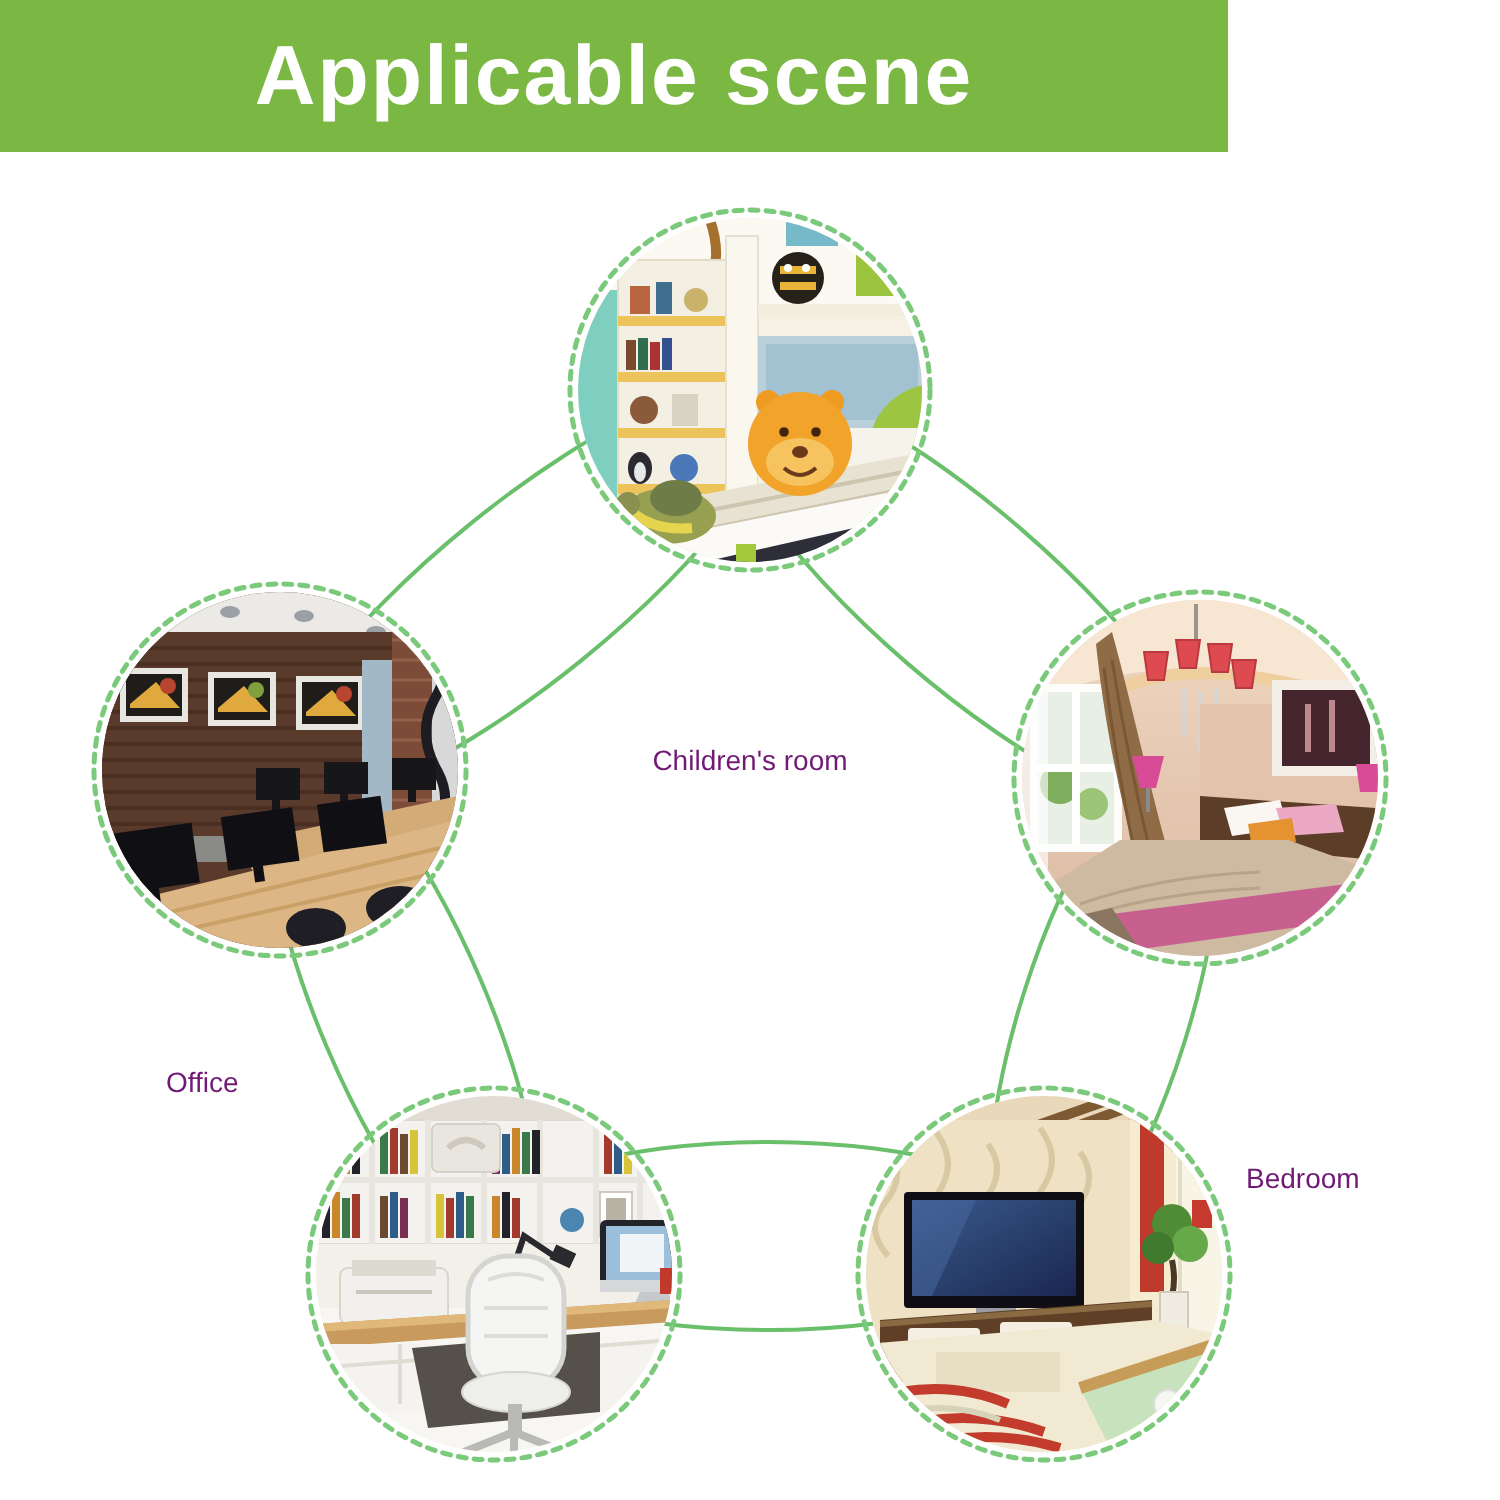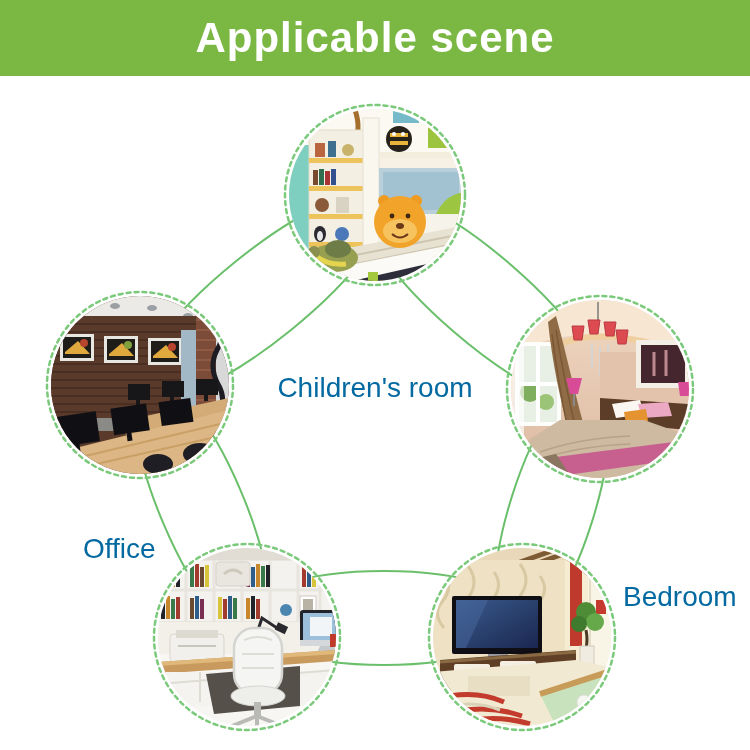--- a/index.html
+++ b/index.html
@@ -1,23 +1,23 @@
 <!DOCTYPE html>
 <html><head>
 <meta charset="utf-8">
 <style>
   html,body{margin:0;padding:0;background:#ffffff;}
   body{width:750px;height:750px;position:relative;overflow:hidden;
        font-family:"Liberation Sans",sans-serif;}
-  .header{position:absolute;left:0;top:0;width:750px;height:76px;
+  .header{position:absolute;left:0;top:0;width:614px;height:76px;
           background:#7ab843;display:flex;align-items:center;justify-content:center;}
   .header h1{margin:0;color:#fff;font-size:42px;font-weight:bold;letter-spacing:1px;}
   .diagram{position:absolute;left:0;top:76px;width:750px;height:674px;}
   .diagram svg{position:absolute;left:0;top:0;}
-  .node-label{position:absolute;color:#0369a1;font-size:28px;white-space:nowrap;}
+  .node-label{position:absolute;color:#701a75;font-size:14px;white-space:nowrap;}
   .lbl-children{left:375px;top:296px;transform:translateX(-50%);}
   .lbl-office{left:52px;top:457px;margin-left:31px;}
   .lbl-bedroom{left:623px;top:459px;margin-top:46px;}
   .center-label{position:absolute;left:372px;top:400px;transform:translateX(-50%);
                 font-size:44px;font-weight:bold;color:#0b0b0b;letter-spacing:0.5px;}
 </style>
 </head>
 <body>
 
 <div class="header">

